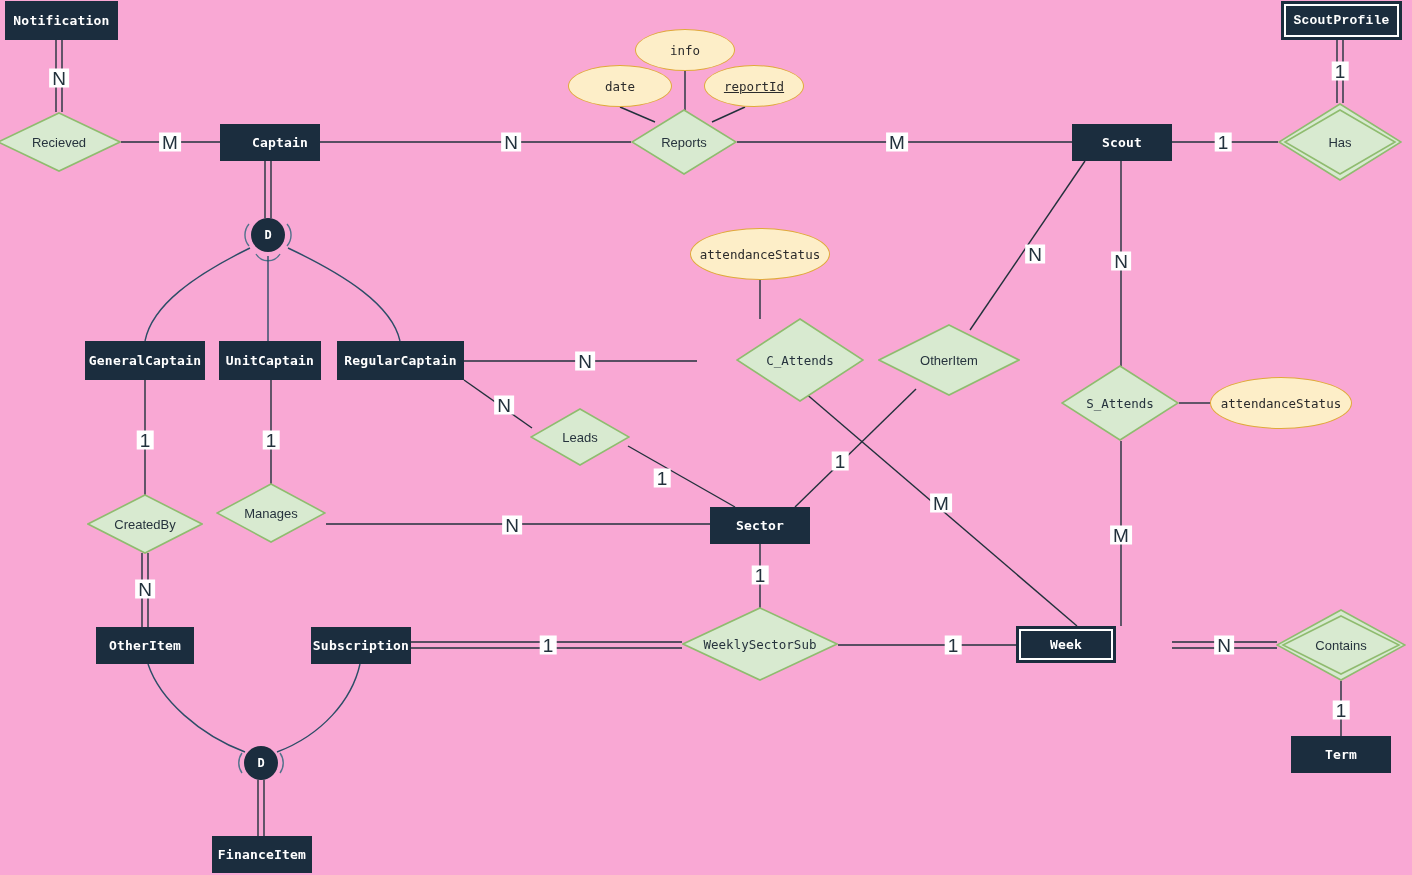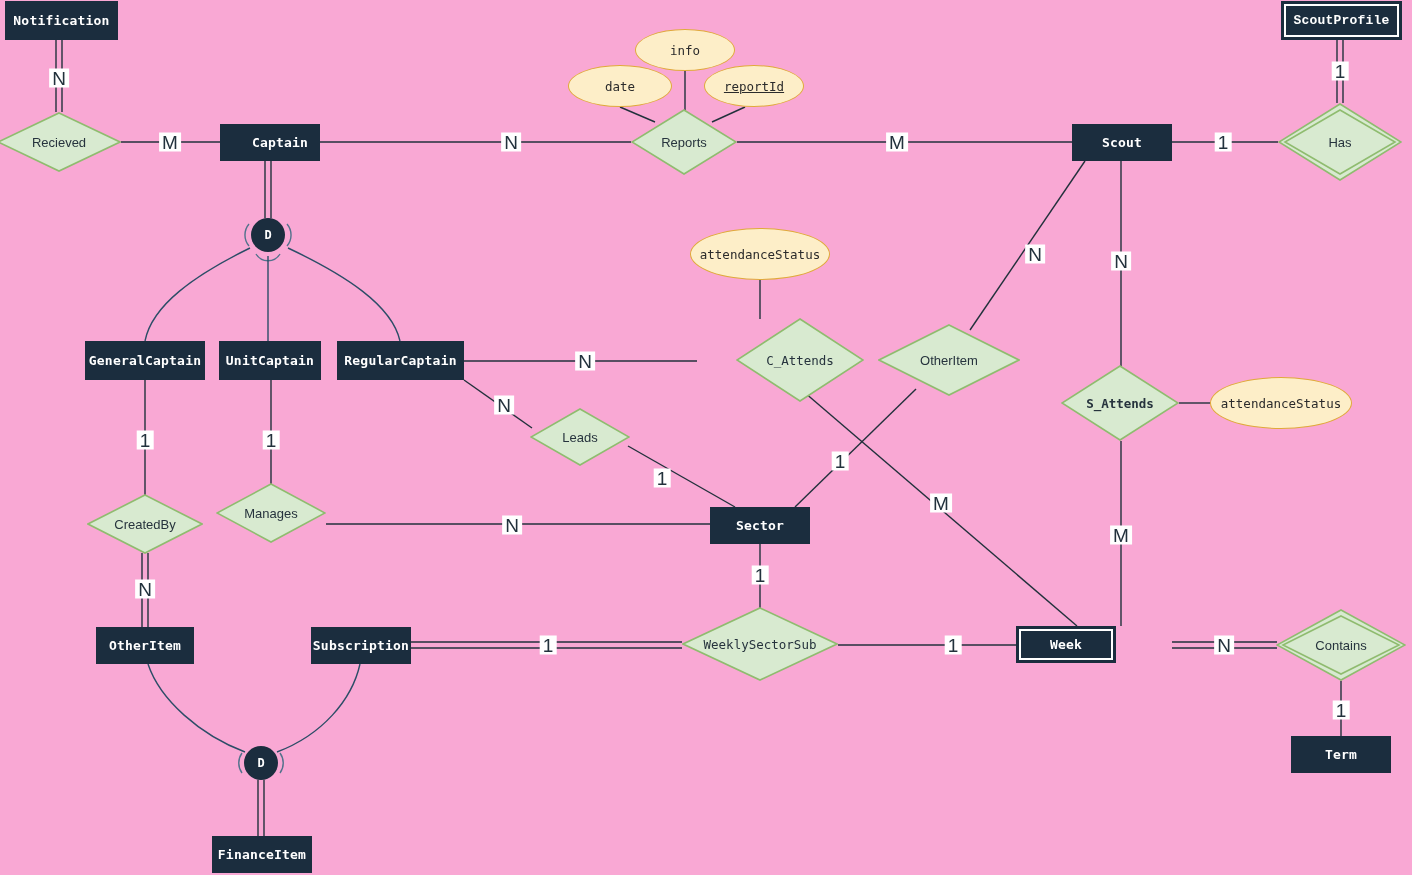--- a/index.html
+++ b/index.html
@@ -196,21 +196,21 @@
         <polygon points="64,1 127,42 64,83 1,42" fill="#d8ead0" stroke="#8fbc6f" stroke-width="1.6"></polygon>
       </svg>
       <span class="lbl mono">C_Attends</span>
     </div>
     <div class="rel" style="left: 878px; top: 324px; width: 142px; height: 72px;">
       <svg class="dia" viewBox="0 0 142 72" preserveAspectRatio="none">
         <polygon points="71,1 141,36 71,71 1,36" fill="#d8ead0" stroke="#8fbc6f" stroke-width="1.6"></polygon>
       </svg>
       <span class="lbl">OtherItem</span>
     </div>
-    <div class="rel" style="left: 1061px; top: 365px; width: 118px; height: 76px; font-weight: bold;">
+    <div class="rel" style="left: 1061px; top: 365px; width: 118px; height: 76px;">
       <svg class="dia" viewBox="0 0 118 76" preserveAspectRatio="none">
         <polygon points="59,1 117,38 59,75 1,38" fill="#d8ead0" stroke="#8fbc6f" stroke-width="1.6"></polygon>
       </svg>
       <span class="lbl mono">S_Attends</span>
     </div>
     <div class="rel" style="left: 530px; top: 408px; width: 100px; height: 58px;">
       <svg class="dia" viewBox="0 0 100 58" preserveAspectRatio="none">
         <polygon points="50,1 99,29 50,57 1,29" fill="#d8ead0" stroke="#8fbc6f" stroke-width="1.6"></polygon>
       </svg>
       <span class="lbl">Leads</span>

